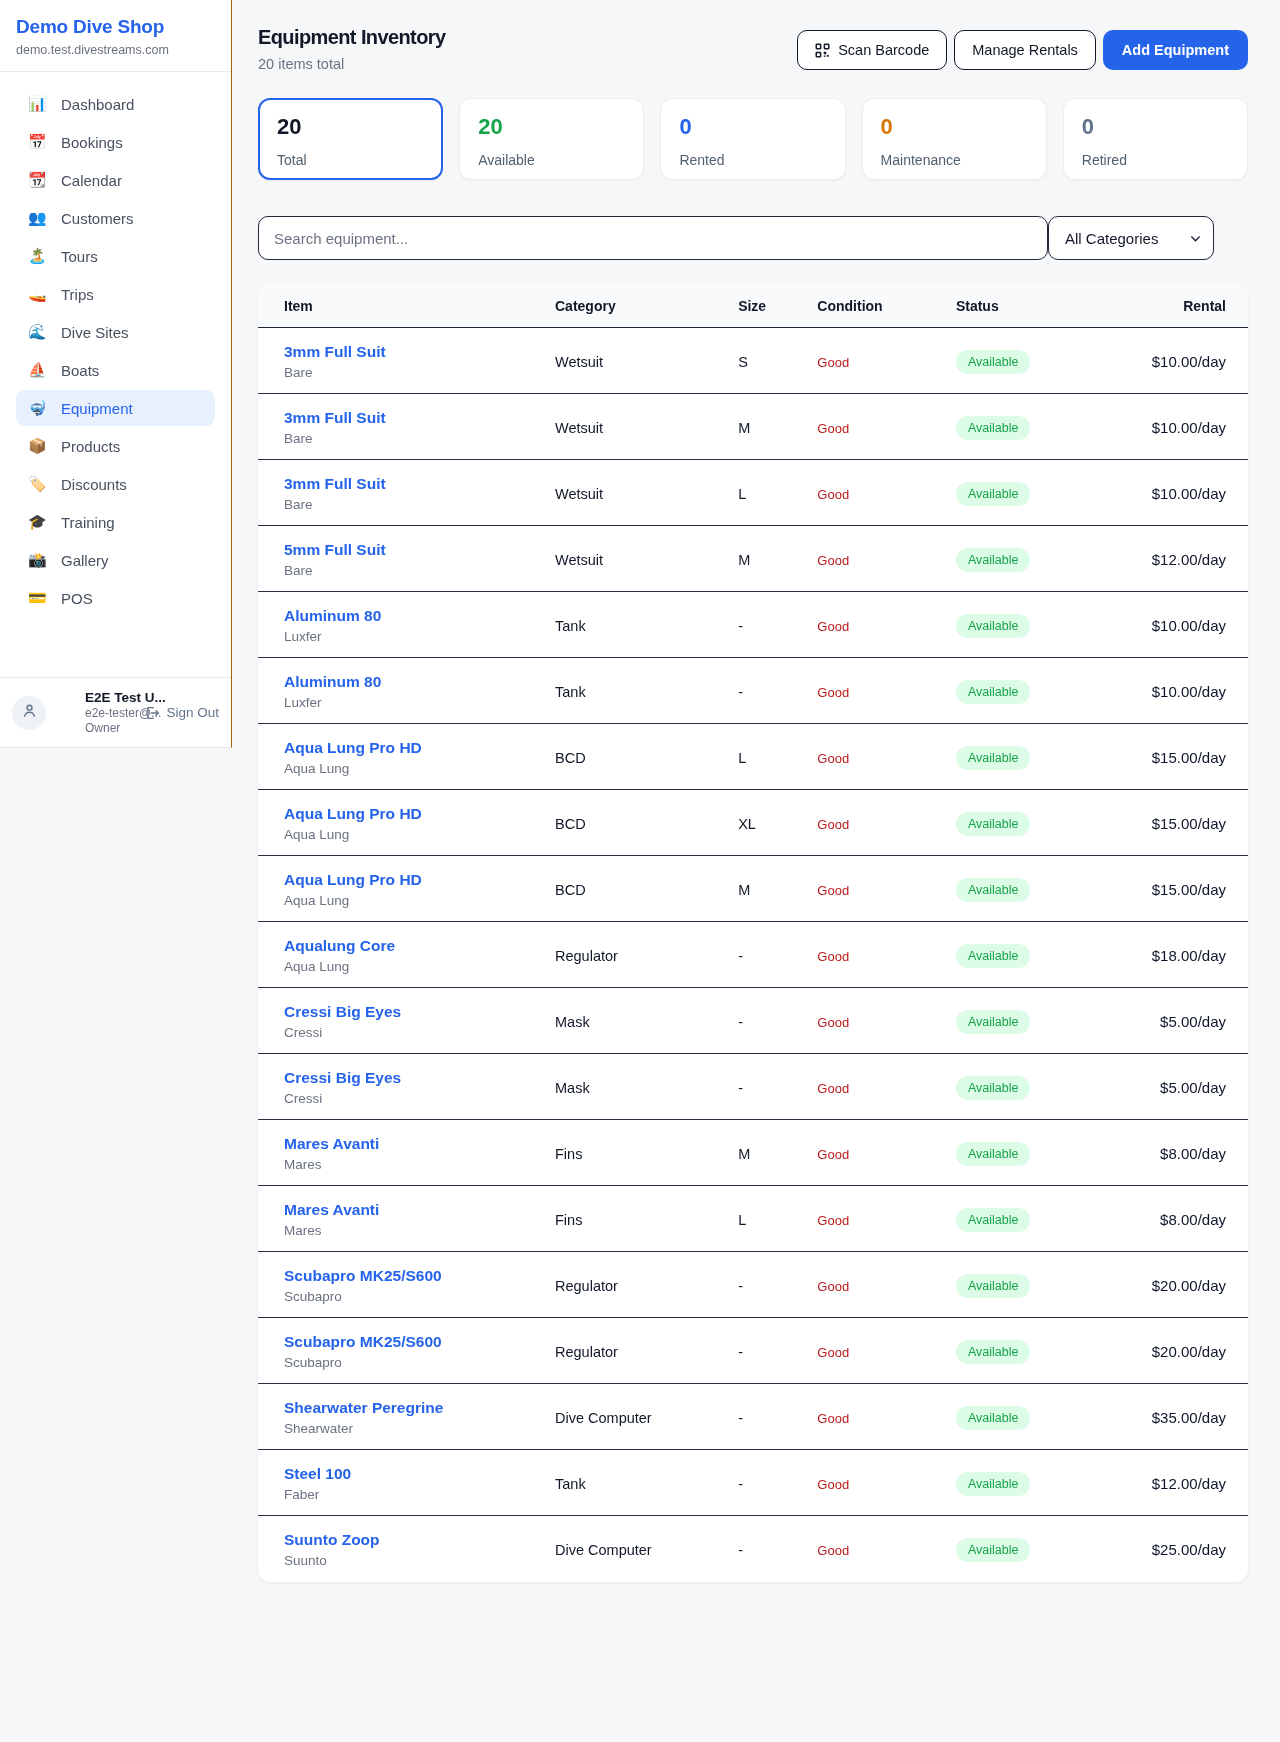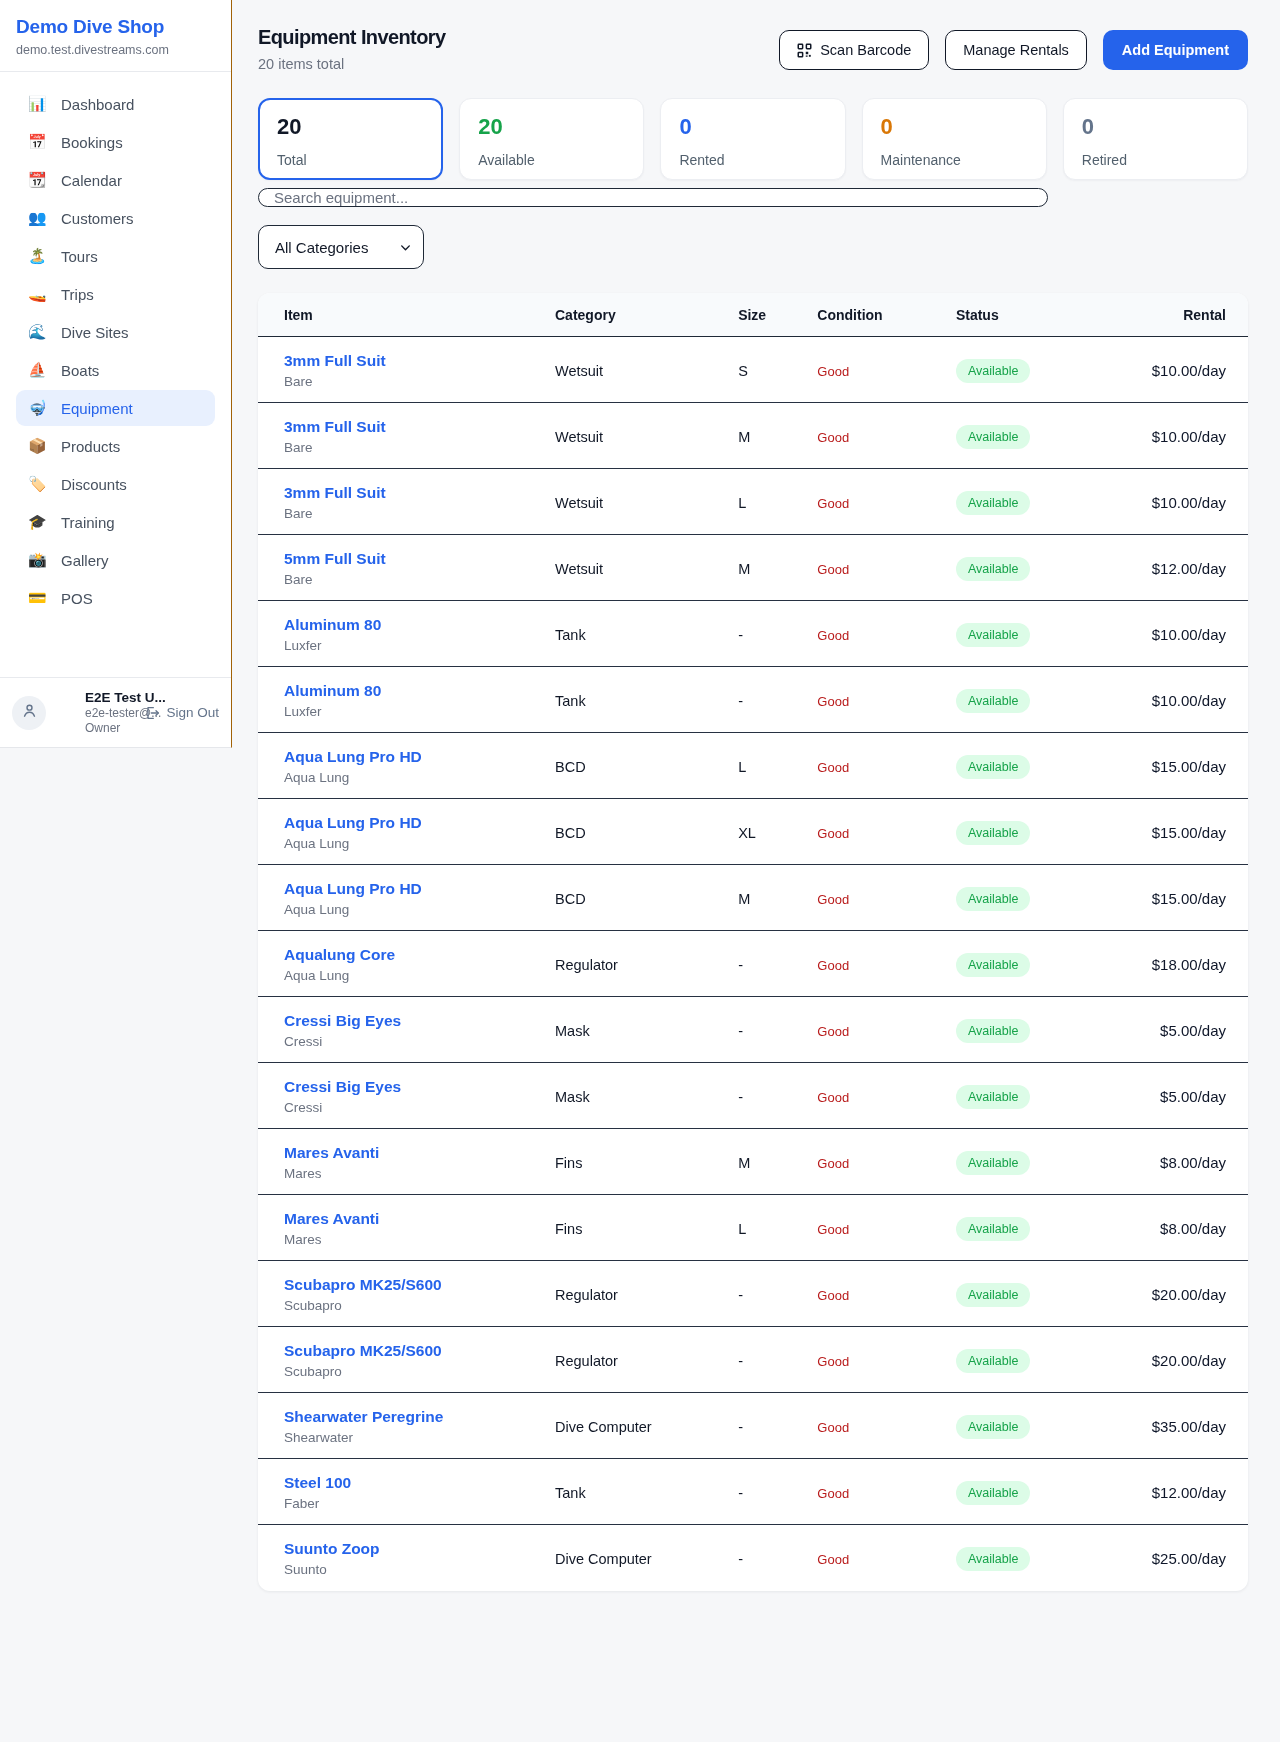--- a/index.html
+++ b/index.html
@@ -42,40 +42,40 @@
   }
   .user-meta { flex:1; min-width:0;margin-left:30px; }
   .user-name { font-size:13.5px; font-weight:700; color:#111827; white-space:nowrap; }
   .user-email, .user-role { font-size:12px; color:#6b7280; margin-top:1px; white-space:nowrap; }
   .signout { display:flex; align-items:center; gap:6px; color:#64748b; font-size:13.5px; cursor:pointer; white-space:nowrap; }
   
   .main { flex:1; padding:26px 32px 0 26px; }
   .page-head { display:flex; align-items:flex-start; justify-content:space-between; }
   .page-title { font-size:20px; font-weight:700; letter-spacing:-0.6px; color:#111827; }
   .page-sub { font-size:14.5px; color:#6b7280; margin-top:7px; }
-  .head-actions { display:flex; gap:16px; padding-top:4px; }
+  .head-actions { display:flex; gap:7px; padding-top:4px; }
   .btn {
     height:40px; border-radius:10px; padding:0 17px; font-size:14.5px; font-weight:500;
     display:inline-flex; align-items:center; gap:8px; cursor:pointer;
     background:#fff; border:1.5px solid #111827; color:#111827;
     font-family:"Liberation Sans", sans-serif;
   }
   .btn.primary { background:#2563eb; border:none; color:#fff; font-weight:600; padding:0 19px; }
   
   .stats { display:flex; gap:16px; margin-top:26px; }
   .stat-card {
     flex:1; background:#fff; border-radius:12px; padding:15px 18px;
     border:1px solid #eceef2; box-shadow:0 1px 2px rgba(16,24,40,.04);
     cursor:pointer; height:82px;
   }
   .stat-card.active { border:2px solid #2563eb; padding:14px 17px; }
   .stat-value { font-size:22px; font-weight:700; }
   .stat-label { font-size:14px; color:#52606d; margin-top:12px; }
   
-  .filters { display:flex; gap:18px; margin-top:8px;flex-direction:column; }
+  .filters { display:flex; margin-top:36px; }
   .search-input {
     flex:1; height:44px; border:1.5px solid #1f2937; border-radius:10px;
     padding:0 15px; font-size:15px; color:#111827; background:#fff;
     font-family:"Liberation Sans", sans-serif; max-width:790px;
   }
   .search-input::placeholder { color:#6b7280; }
   .select-wrap { position:relative; width:166px; }
   .category-select {
     appearance:none; -webkit-appearance:none; width:100%; height:44px;
     border:1.5px solid #1f2937; border-radius:10px; background:#fff;

